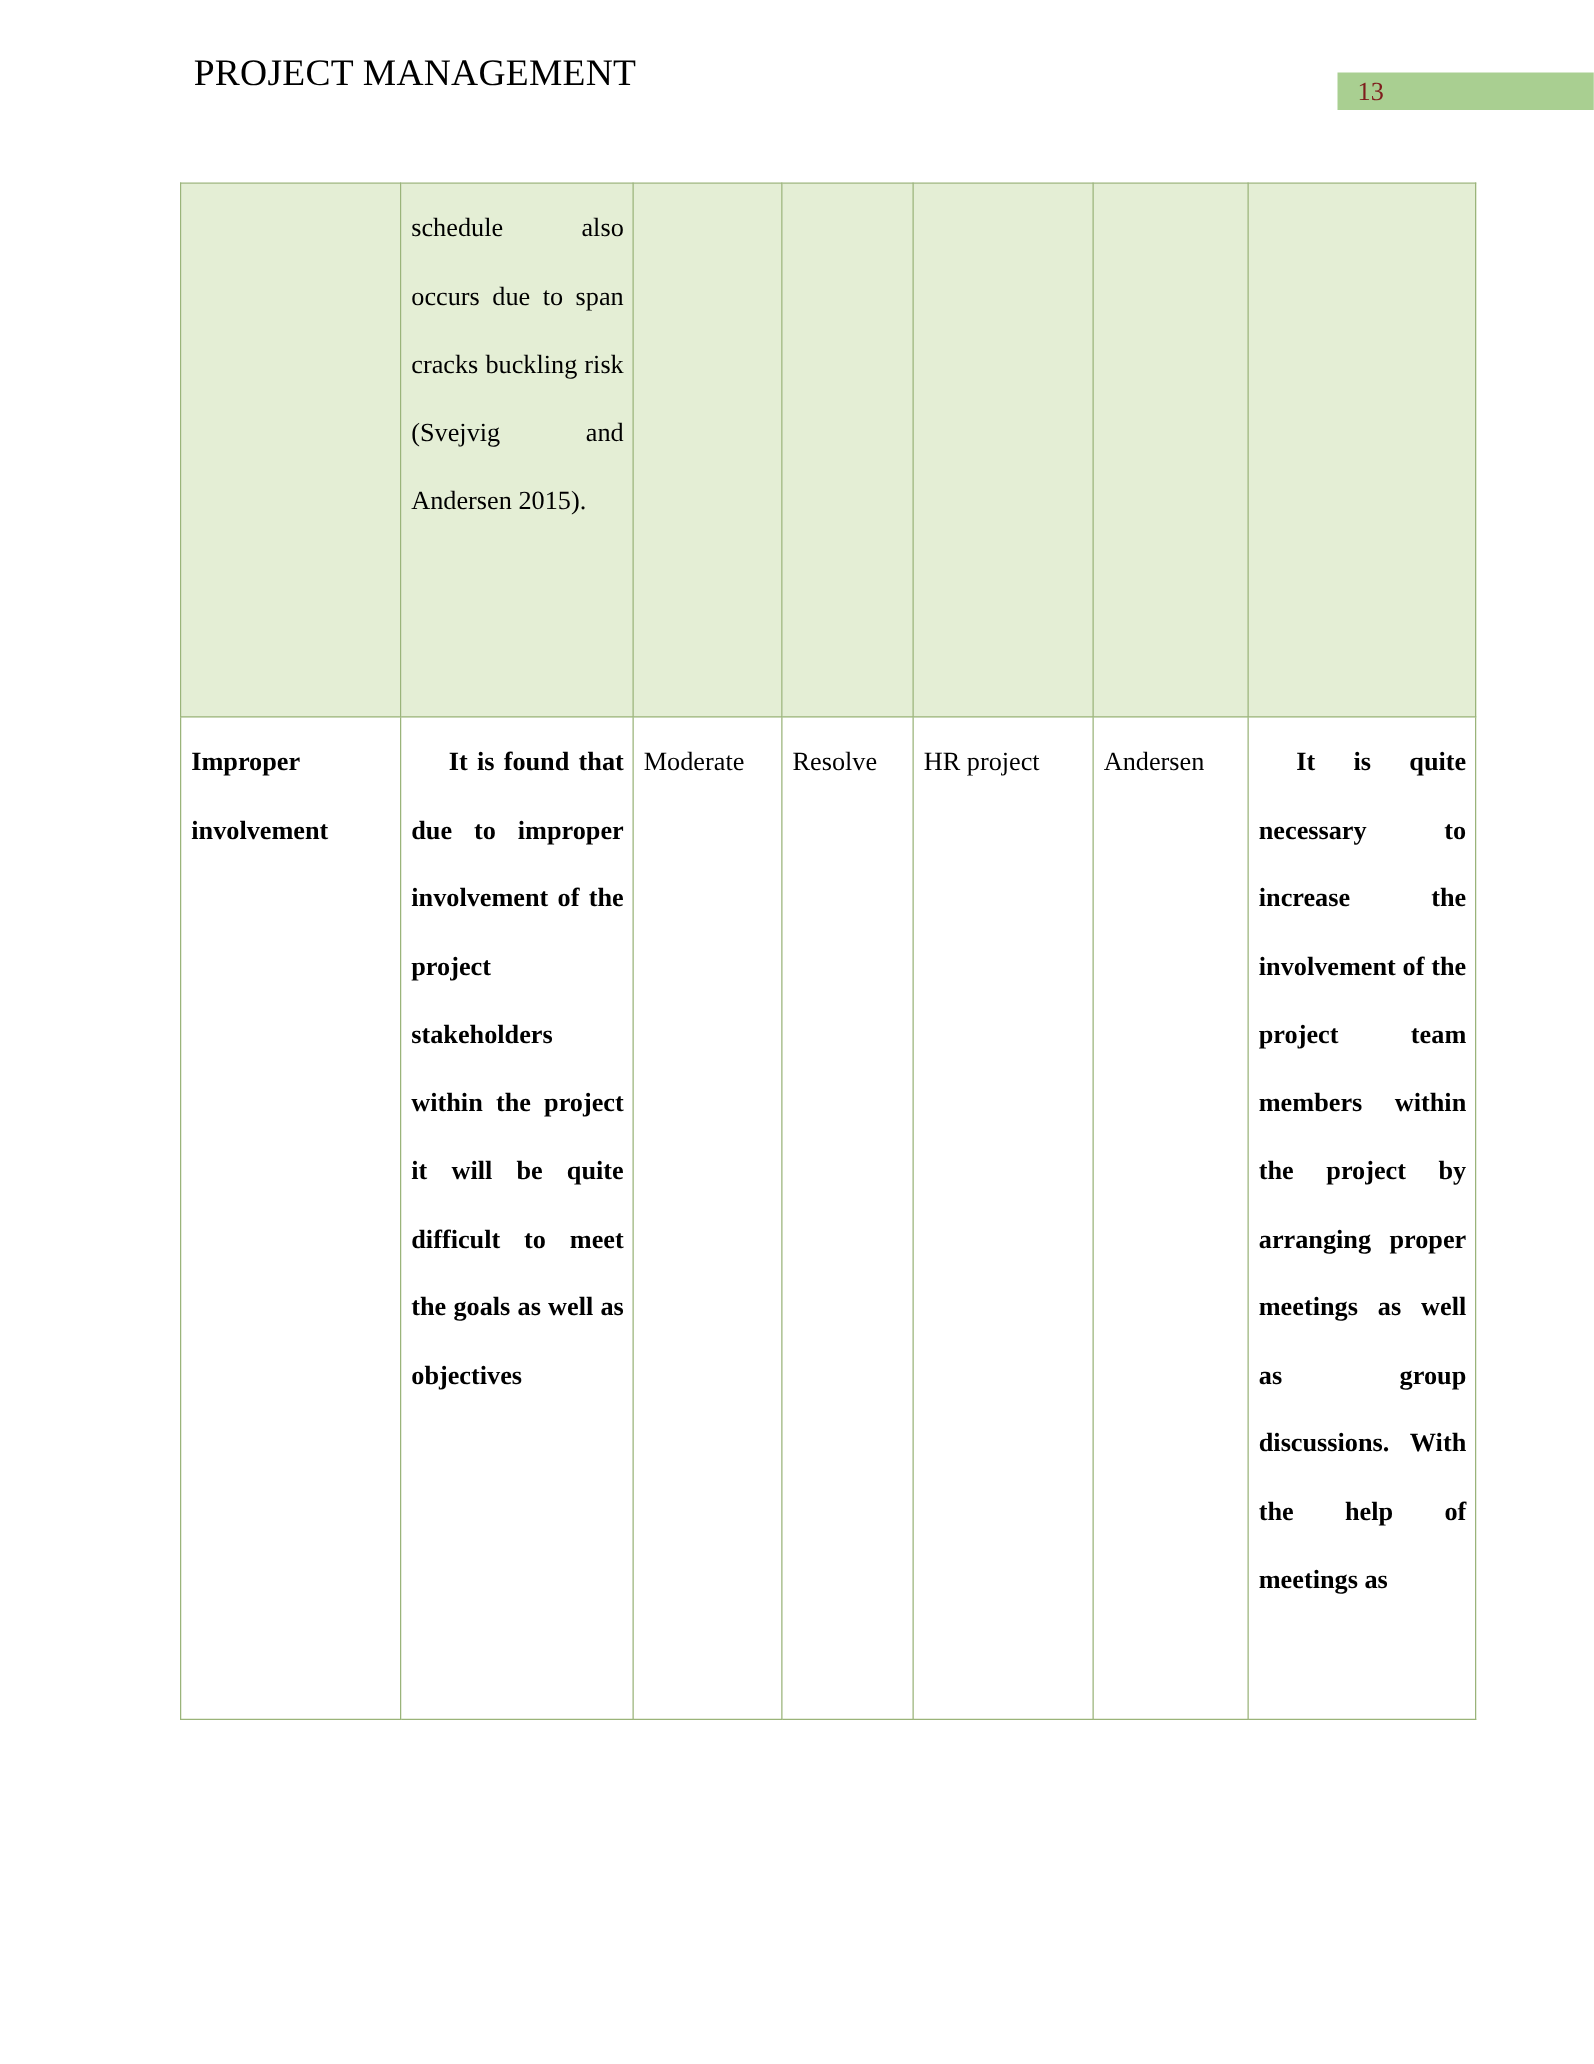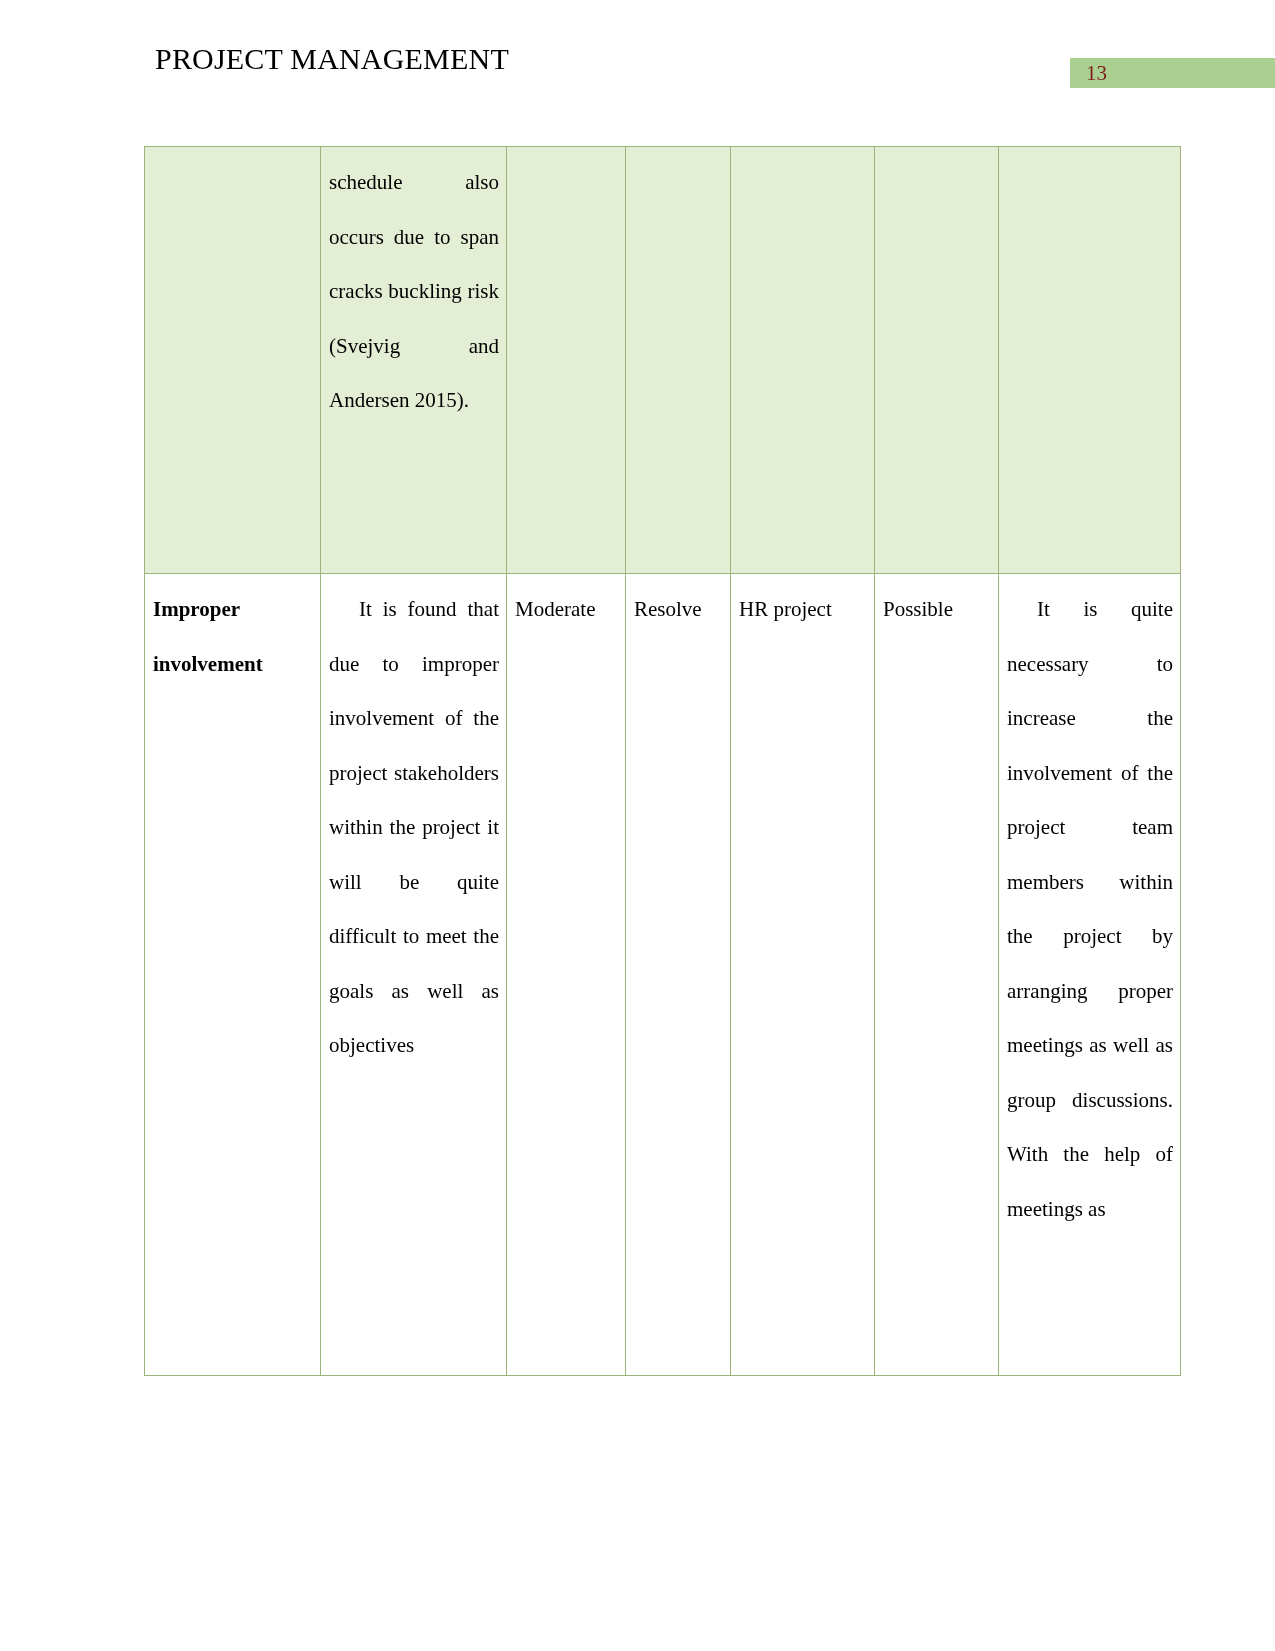--- a/index.html
+++ b/index.html
@@ -79,20 +79,21 @@
   .row-main td {
     background: #ffffff;
   }
   .cell-name {
     font-weight: bold;
     text-align: center;
     font-family: Liberation Serif, serif;
   }
   .cell-indent {
     text-indent: 30px;
+    font-weight: bold;
   }
   .cell-plain {
     text-align: right;
   }
 
   
   .col-risk      { width: 160px; }
   .col-desc      { width: 170px; }
   .col-impact    { width: 103px; }
   .col-likeli    { width: 89px; }
@@ -127,18 +128,18 @@
       <td class="col-response cell-plain"></td>
       <td class="col-mitig"></td>
     </tr>
 
     <tr class="row-main">
       <td class="col-risk cell-name">Improper involvement</td>
       <td class="col-desc cell-indent">It is found that due to improper involvement of the project stakeholders within the project it will be quite difficult to meet the goals as well as objectives</td>
       <td class="col-impact cell-plain">Moderate</td>
       <td class="col-likeli cell-plain">Resolve</td>
       <td class="col-owner cell-plain">HR project</td>
-      <td class="col-response cell-plain">Possible</td>
+      <td class="col-response cell-plain">Andersen</td>
       <td class="col-mitig cell-indent">It is quite necessary to increase the involvement of the project team members within the project by arranging proper meetings as well as group discussions. With the help of meetings as</td>
     </tr>
 
   </tbody>
 </table>
 
 </body></html>

